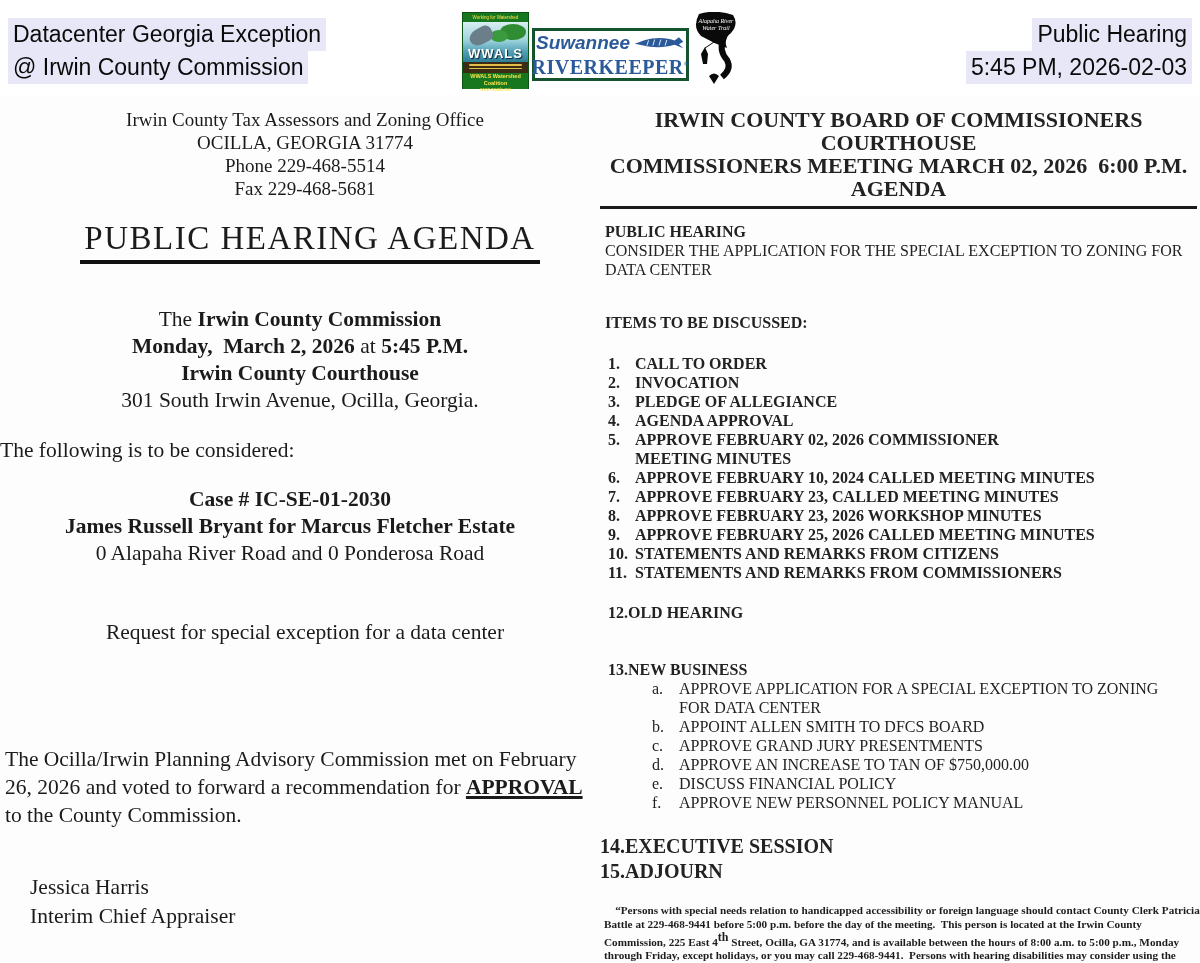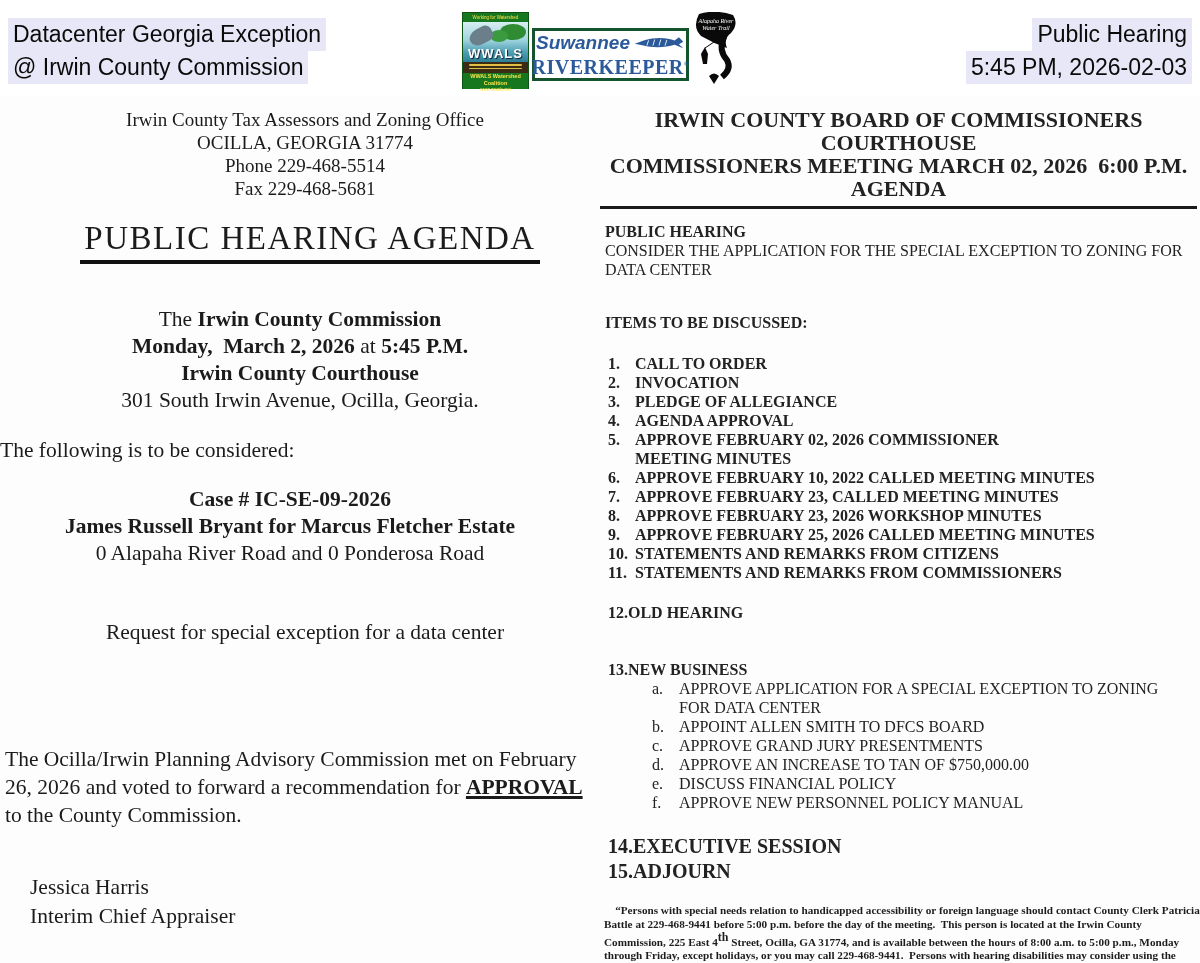--- a/index.html
+++ b/index.html
@@ -64,21 +64,21 @@
   .rd-items-label { position:absolute; left:5px; top:218px; font-size:16px; font-weight:bold; }
   .rd-list { position:absolute; left:8px; top:258px; width:585px; font-size:16px; font-weight:bold; line-height:19px; }
   .item { display:flex; }
   .item .num { width:27px; flex-shrink:0; }
   .item .txt { flex:1; }
   .rd-old { position:absolute; left:8px; top:508px; font-size:16px; font-weight:bold; display:flex; }
   .rd-new { position:absolute; left:8px; top:564px; width:585px; font-size:16px; line-height:19px; }
   .rd-new .head { font-weight:bold; display:flex; }
   .sub { display:flex; margin-left:44px; }
   .sub .letter { width:27px; flex-shrink:0; }
-  .rd-exec { position:absolute; left:8px; top:738px; font-size:20px; font-weight:bold; line-height:25px; }
+  .rd-exec { position:absolute; left:0; top:738px; font-size:20px; font-weight:bold; line-height:25px; }
   .rd-foot { position:absolute; left:4px; top:795px; width:597px; font-size:11.2px; font-weight:bold; line-height:13.4px; color:#1d1d1d; }
   sup { font-size:12px; }
 </style>
 </head>
 <body>
 
 <div class="banner">
   <div class="banner-left">
     <span class="hl">Datacenter Georgia Exception</span><br>
     <span class="hl">@ Irwin County Commission</span>
@@ -146,21 +146,21 @@
   <div class="ld-meeting">
     <div><span>The </span><span class="b">Irwin County Commission</span></div>
     <div class="prewrap"><span class="b">Monday,  March 2, 2026</span><span> at </span><span class="b">5:45 P.M.</span></div>
     <div class="b">Irwin County Courthouse</div>
     <div>301 South Irwin Avenue, Ocilla, Georgia.</div>
   </div>
 
   <div class="ld-considered">The following is to be considered:</div>
 
   <div class="ld-case">
-    <div class="b">Case # IC-SE-09-2026</div>
+    <div class="b">Case # IC-SE-01-2030</div>
     <div class="b">James Russell Bryant for Marcus Fletcher Estate</div>
     <div>0 Alapaha River Road and 0 Ponderosa Road</div>
   </div>
 
   <div class="ld-request">Request for special exception for a data center</div>
 
   <div class="ld-reco">
     <span>The Ocilla/Irwin Planning Advisory Commission met on February 26, 2026 and voted to forward a recommendation for </span><span class="approval">APPROVAL</span><span> to the County Commission.</span>
   </div>
 
@@ -201,21 +201,21 @@
     <div class="item">
         <span class="num">4.</span>
         <span class="txt">AGENDA APPROVAL</span>
       </div>
     <div class="item">
         <span class="num">5.</span>
         <span class="txt"><span>APPROVE FEBRUARY 02, 2026 COMMISSIONER</span><br><span>MEETING MINUTES</span></span>
       </div>
     <div class="item">
         <span class="num">6.</span>
-        <span class="txt">APPROVE FEBRUARY 10, 2022 CALLED MEETING MINUTES</span>
+        <span class="txt">APPROVE FEBRUARY 10, 2024 CALLED MEETING MINUTES</span>
       </div>
     <div class="item">
         <span class="num">7.</span>
         <span class="txt">APPROVE FEBRUARY 23, CALLED MEETING MINUTES</span>
       </div>
     <div class="item">
         <span class="num">8.</span>
         <span class="txt">APPROVE FEBRUARY 23, 2026 WORKSHOP MINUTES</span>
       </div>
     <div class="item">

